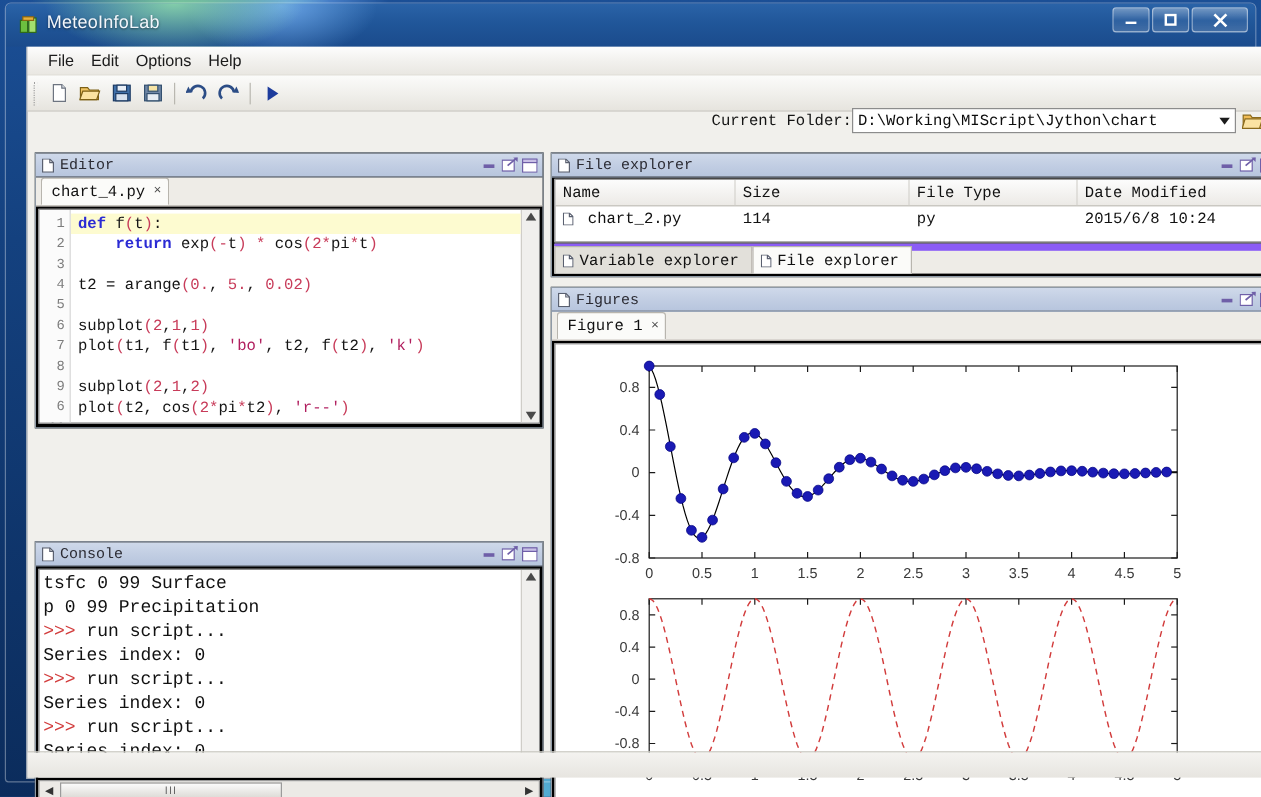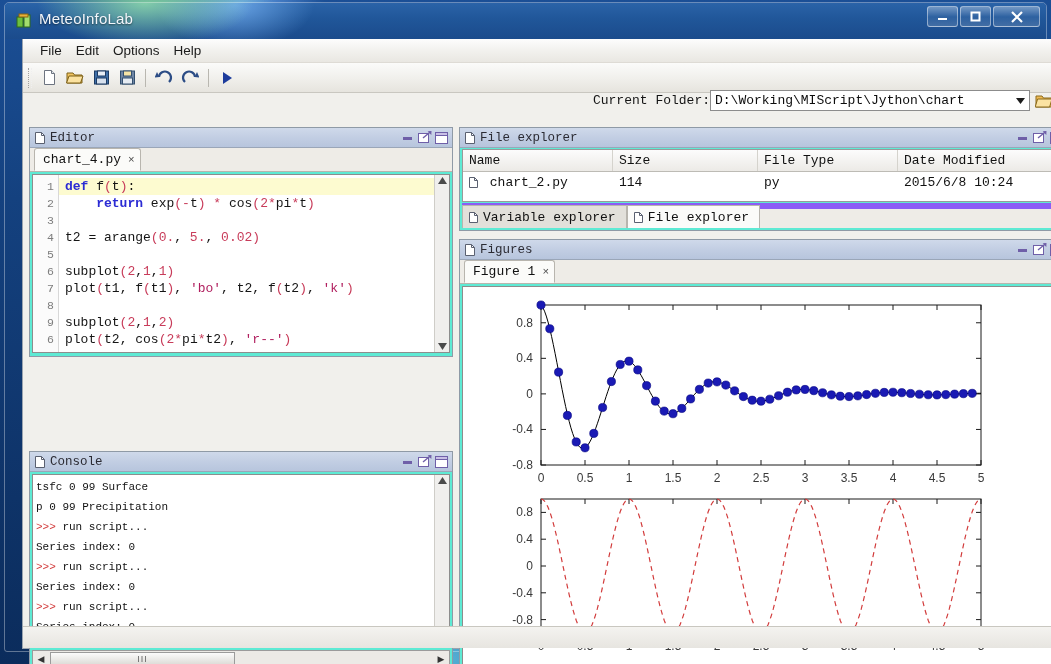--- a/index.html
+++ b/index.html
@@ -122,21 +122,21 @@
     font-size: 8px; color: #222;
   }
   .folder-btn {
     position: absolute; right: 2px; top: 27px; width: 21px; height: 21px;
     display: flex; align-items: center; justify-content: center;
   }
 
   
   .panel {
     position: absolute;
-    background: #5eead4;
+    background: #000000;
     border: 1px solid #8f9aa6;
   }
   .panel-head {
     height: 20px;
     background: linear-gradient(180deg, #cfd9ea 0%, #c2cee3 50%, #b7c5dd 100%);
     border-bottom: 1px solid #9aa6b8;
     display: flex; align-items: center;
     padding: 0 2px 0 5px;
   }
   .panel-head .ptitle {
@@ -197,21 +197,21 @@
 
   
   #console-panel { left: 6px; top: 412px; width: 424px; height: 220px; }
   .console-body {
     position: absolute; left: 2px; right: 2px; top: 22px; bottom: 22px;
     background: #fff; border: 1px solid #8d8d8d; display: flex; overflow: hidden;
   }
   .console-text { flex: 1; padding: 2px 0 0 3px; overflow: hidden; }
   .console-text div {
     font-family: "Liberation Mono", monospace;
-    font-size: 11px; line-height: 20px; color: #111; white-space: pre;
+    font-size: 15px; line-height: 20px; color: #111; white-space: pre;
   }
   .prompt { color: #d23c3c; }
   .hscroll {
     position: absolute; left: 2px; right: 2px; bottom: 2px; height: 18px;
     background: #eceae6; border: 1px solid #9b9b9b;
     display: flex; align-items: center;
   }
   .hscroll .arr { width: 16px; text-align: center; font-size: 9px; color: #333; }
   .hscroll .thumb {
     width: 185px; height: 14px; margin-left: 1px;

